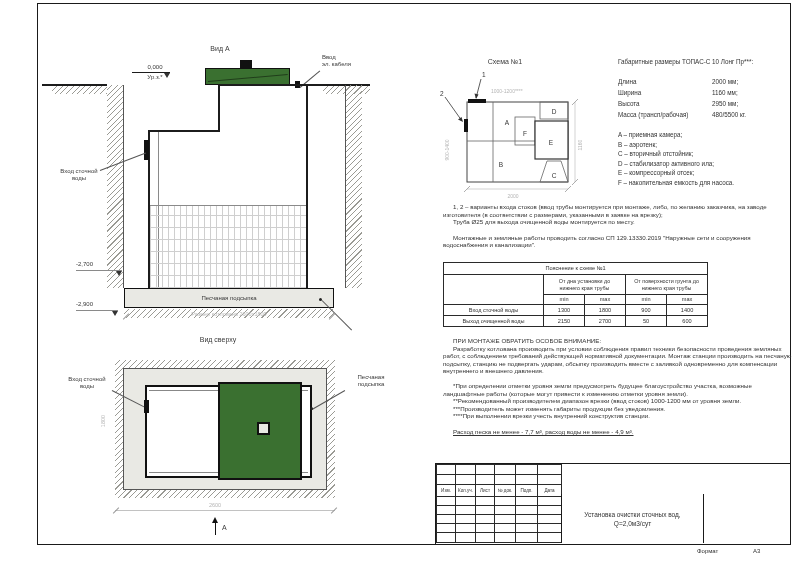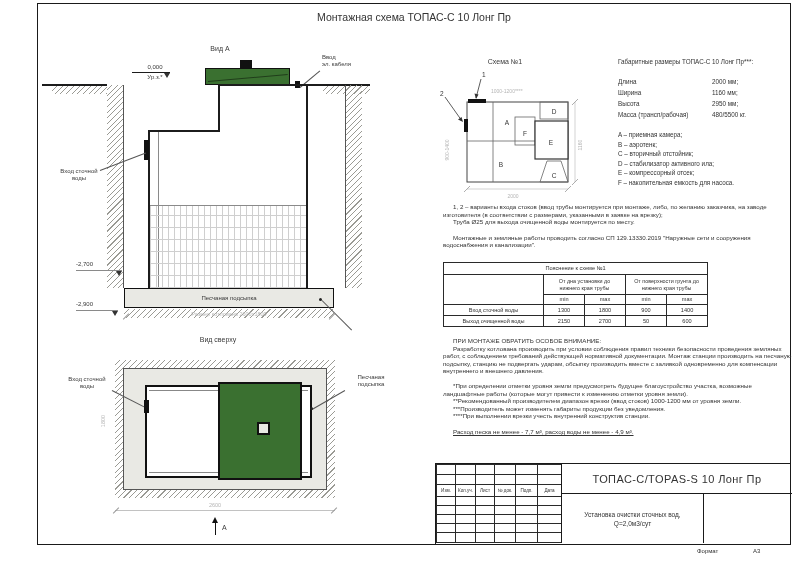--- a/index.html
+++ b/index.html
@@ -40,21 +40,20 @@
   .rt-grid{border-collapse:collapse;table-layout:fixed;width:88px;font-size:4.8px;color:#333;}
   .rt-grid td{border:1px solid #2a2a2a;padding:0;text-align:center;}
 </style>
 </head>
 <body>
 
 <div id="sheet">
 
   <div class="abs" style="left:37px;top:3px;width:754px;height:542px;border:1.5px solid #1a1a1a;box-sizing:border-box;"></div>
 
-  <div class="txt ctr" style="left:37px;top:11px;width:754px;font-size:10.5px;color:#333;">Монтажная схема ТОПАС-С 10 Лонг Пр</div>
 
   <div class="abs" style="left:40px;top:40px;width:340px;height:290px;">
     <div class="txt ctr lbl7" style="left:150px;top:5px;width:60px;">Вид А</div>
 
     <div class="line" style="left:2px;top:44px;width:65px;height:1.5px;"></div>
     <div class="abs hatch" style="left:12px;top:46px;width:55px;height:8px;"></div>
     <div class="line" style="left:268px;top:44px;width:62px;height:1.5px;"></div>
     <div class="abs hatch" style="left:283px;top:46px;width:47px;height:8px;"></div>
 
     <div class="txt lbl6" style="left:98px;top:24px;width:34px;text-align:center;">0,000</div>
@@ -339,23 +338,20 @@
             <td></td>
             <td></td>
             <td></td>
             <td></td>
             <td></td>
             <td></td>
           </tr>
     </tbody>
       </table>
 
-    <div class="abs" style="left:125px;top:0;width:231px;height:30px;border-left:1.3px solid #1a1a1a;border-bottom:1.3px solid #1a1a1a;box-sizing:border-box;display:flex;align-items:center;justify-content:center;">
-      <span style="font-size:11px;color:#333;letter-spacing:.4px;">ТОПАС-С/TOPAS-S 10 Лонг Пр</span>
-    </div>
 
     <div class="abs" style="left:125px;top:30px;width:143px;height:49px;border-left:1.3px solid #1a1a1a;border-right:1.3px solid #1a1a1a;box-sizing:border-box;display:flex;align-items:center;justify-content:center;">
       <span class="pre ctr" style="font-size:6.5px;line-height:9px;color:#333;">Установка очистки сточных вод,
 Q=2,0м3/сут</span>
     </div>
 
   </div>
 
   <div class="txt" style="left:697px;top:548px;font-size:6px;color:#333;">Формат</div>
   <div class="txt" style="left:753px;top:548px;font-size:6px;color:#333;">А3</div>

